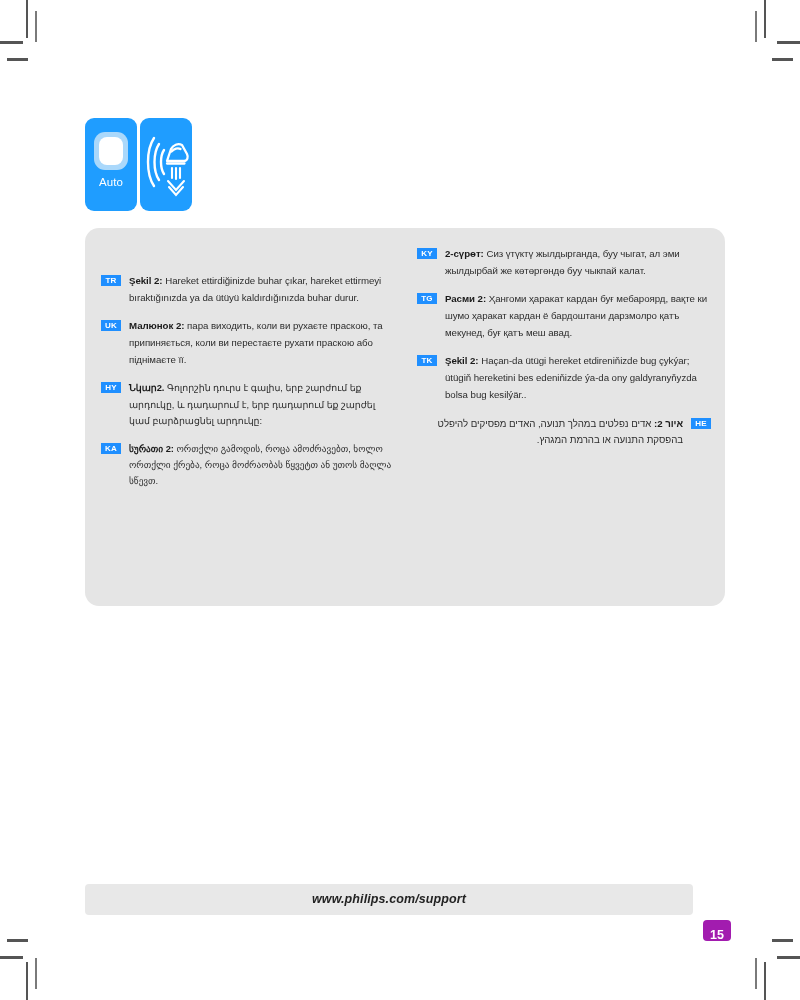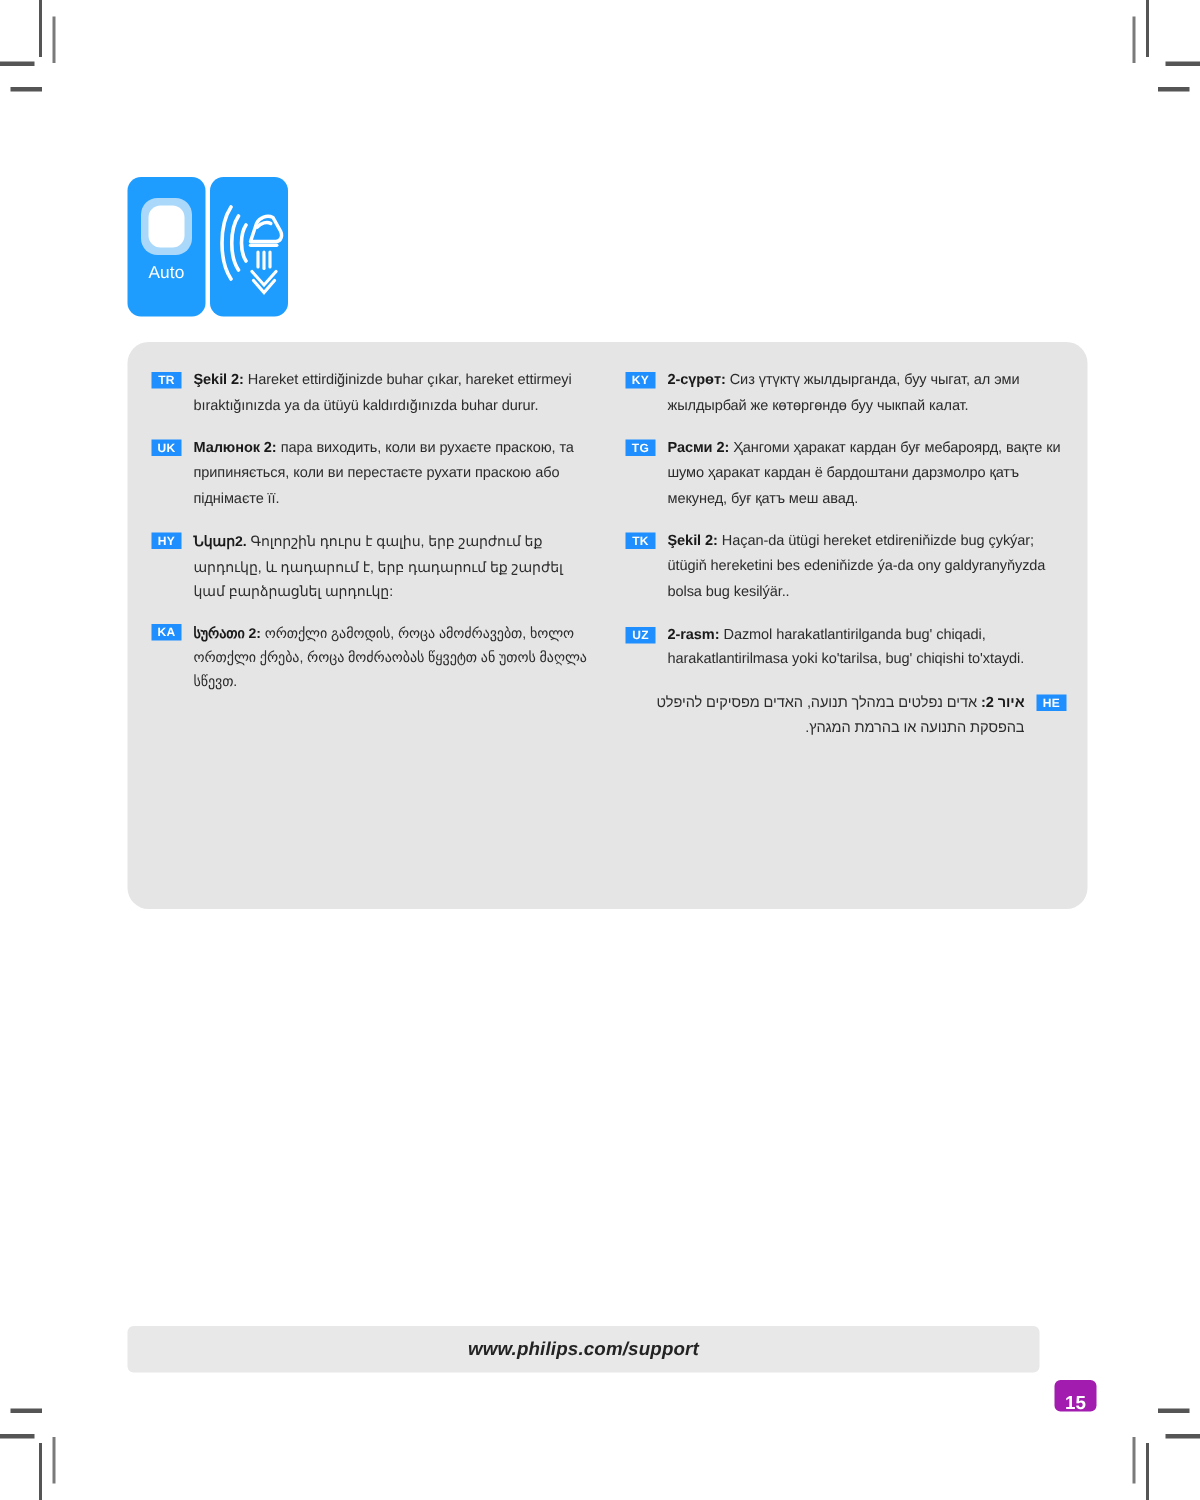--- a/index.html
+++ b/index.html
@@ -107,21 +107,21 @@
   .columns {
     position: absolute;
     left: 0; top: 0;
     width: 100%; height: 100%;
     display: flex;
   }
   .col {
     width: 50%;
     padding: 18px 14px 0 14px;
   }
-  .col.left  { padding-left: 16px; padding-right: 10px; }
+  .col.left  { padding-left: 16px; padding-right: 10px; margin-top: 27px; }
   .col.right { padding-left: 12px; }
 
   .entry {
     position: relative;
     margin-bottom: 12px;
     padding-left: 28px;
     font-size: 9.7px;
     line-height: 1.72;
     color: #2c2c2c;
     letter-spacing: -0.05px;
@@ -296,25 +296,20 @@
           <span class="title">Расми 2:</span>
           <span>Ҳангоми ҳаракат кардан буғ мебароярд, вақте ки шумо ҳаракат кардан ё бардоштани дарзмолро қатъ мекунед, буғ қатъ меш авад.</span>
         </div>
 
         <div class="entry">
           <span class="lang-badge">TK</span>
           <span class="title">Şekil 2:</span>
           <span>Haçan-da ütügi hereket etdireniňizde bug çykýar; ütügiň hereketini bes edeniňizde ýa-da ony galdyranyňyzda bolsa bug kesilýär..</span>
         </div>
 
-        <div class="entry">
-          <span class="lang-badge">UZ</span>
-          <span class="title">2-rasm:</span>
-          <span>Dazmol harakatlantirilganda bug' chiqadi, harakatlantirilmasa yoki ko'tarilsa, bug' chiqishi to'xtaydi.</span>
-        </div>
 
         <div class="entry rtl">
           <span class="lang-badge">HE</span>
           <span class="title">איור 2:</span>
           <span>אדים נפלטים במהלך תנועה, האדים מפסיקים להיפלט בהפסקת התנועה או בהרמת המגהץ.</span>
         </div>
 
       </div>
     </div>
   </div>

